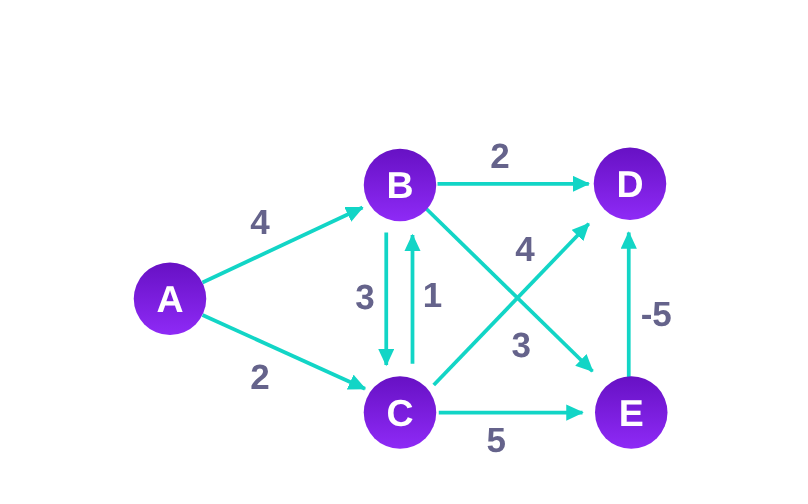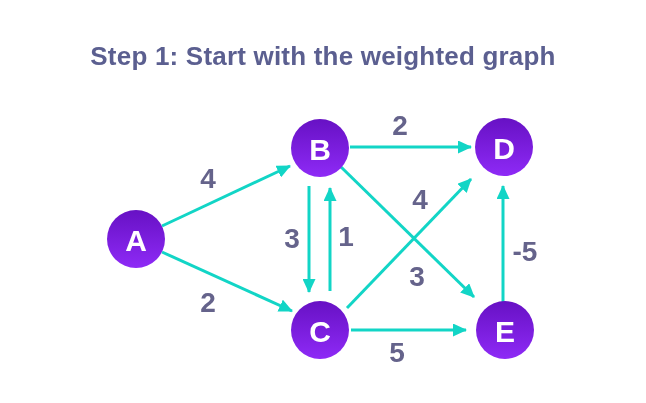--- a/index.html
+++ b/index.html
@@ -83,14 +83,13 @@
       <text x="136" y="240" fill="#ffffff" text-anchor="middle" dominant-baseline="central" class="node-label">A</text>
       <circle cx="320" cy="148" r="29" fill="url(#nodeGrad)"></circle>
       <text x="320" y="149" fill="#ffffff" text-anchor="middle" dominant-baseline="central" class="node-label">B</text>
       <circle cx="320" cy="330" r="29" fill="url(#nodeGrad)"></circle>
       <text x="320" y="331" fill="#ffffff" text-anchor="middle" dominant-baseline="central" class="node-label">C</text>
       <circle cx="504" cy="147" r="29" fill="url(#nodeGrad)"></circle>
       <text x="504" y="148" fill="#ffffff" text-anchor="middle" dominant-baseline="central" class="node-label">D</text>
       <circle cx="505" cy="330" r="29" fill="url(#nodeGrad)"></circle>
       <text x="505" y="331" fill="#ffffff" text-anchor="middle" dominant-baseline="central" class="node-label">E</text>
     </svg>
-  <div class="title">Step 1: Start with the weighted graph</div>
 </div>
 
 </body></html>

